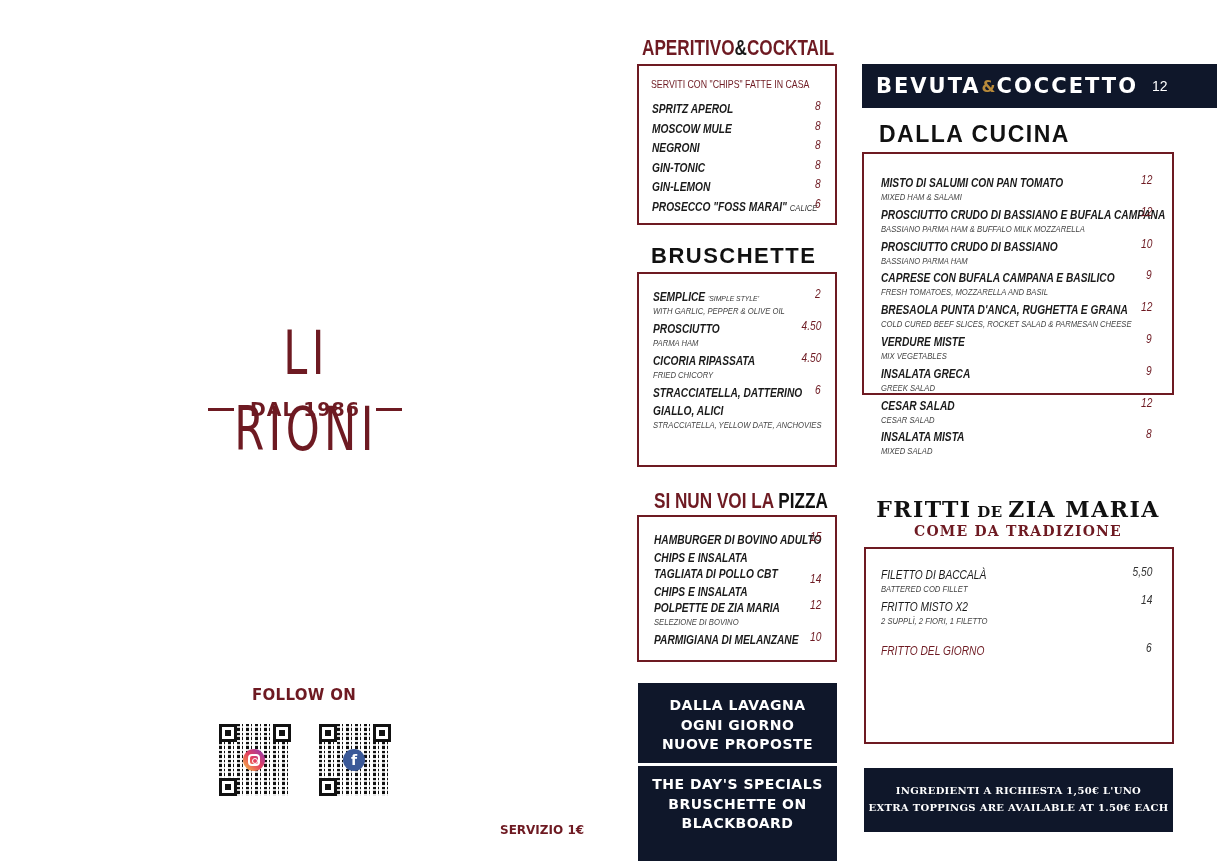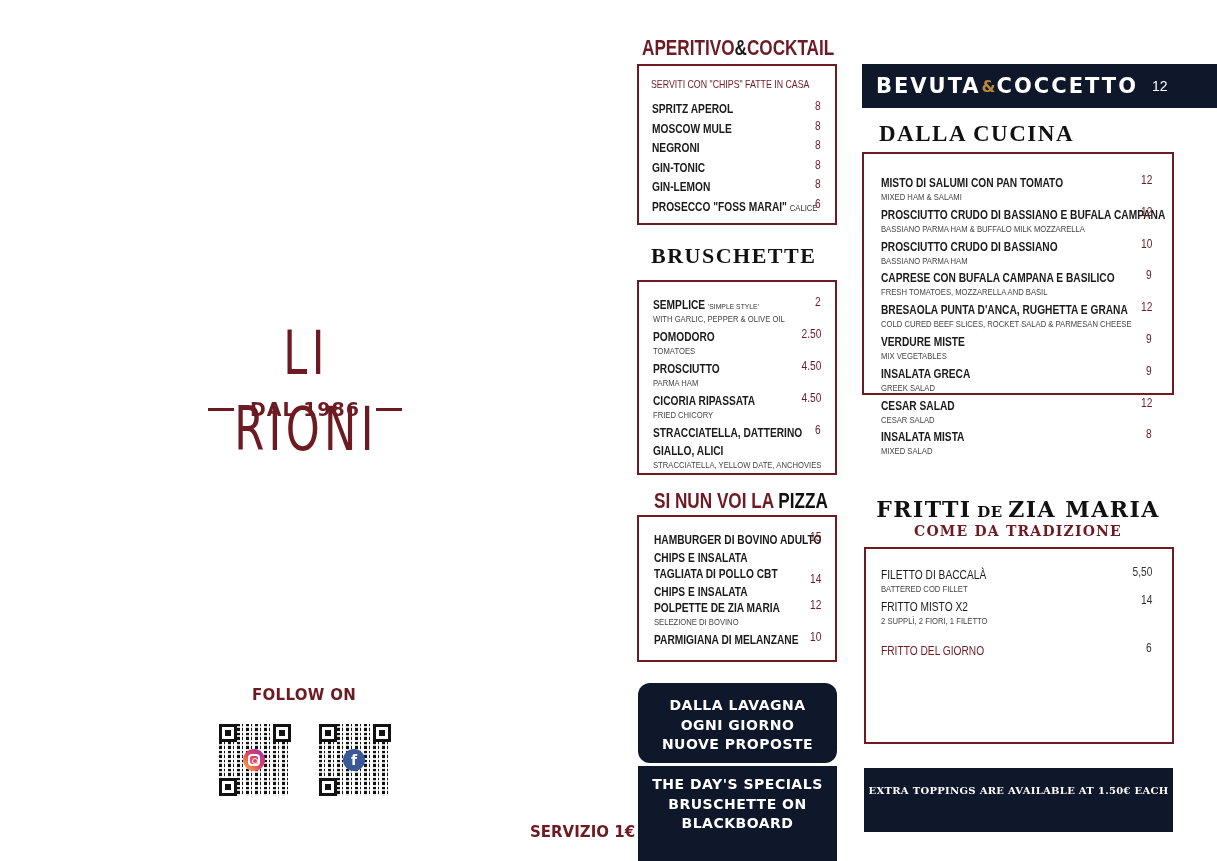--- a/index.html
+++ b/index.html
@@ -33,28 +33,28 @@
   .qr .finder { position: absolute; width: 18px; height: 18px; border: 3px solid #111; background: #fff; }
   .qr .finder::after { content: ""; position: absolute; left: 3px; top: 3px; width: 6px; height: 6px; background: #111; }
   .qr .f1 { left: 0; top: 0; } .qr .f2 { right: 0; top: 0; } .qr .f3 { left: 0; bottom: 0; }
   .qr .badge { position: absolute; left: 24px; top: 25px; width: 22px; height: 22px; border-radius: 50%;
     display: flex; align-items: center; justify-content: center; color: #fff; font-weight: 700; font-size: 14px; }
   .badge-ig { background: linear-gradient(45deg, #f6c244 0%, #e4405f 50%, #8a3ab9 100%); }
   .badge-ig span { width: 12px; height: 12px; border: 2px solid #fff; border-radius: 4px; display: block; position: relative; }
   .badge-ig span::after { content: ""; position: absolute; left: 2px; top: 2px; width: 4px; height: 4px; border: 1.5px solid #fff; border-radius: 50%; }
   .badge-fb { background: #3b5998; font-family: "DejaVu Sans", sans-serif; }
 
-  .servizio { left: 530px; top: 823px; font-family: "DejaVu Sans", sans-serif; font-weight: 700; font-size: 15px; color: #6e1a22; text-align: center; }
+  .servizio { left: 500px; top: 823px; font-family: "DejaVu Sans", sans-serif; font-weight: 700; font-size: 12px; color: #6e1a22; text-align: center; }
 
   
   .cond-head { font-family: "Liberation Sans", sans-serif; font-weight: 700; transform-origin: left top; white-space: nowrap; }
-  .wide-head { font-family: Liberation Serif, serif; font-weight: 700; letter-spacing: 1.5px; white-space: nowrap; text-align: right; }
+  .wide-head { font-family: Liberation Sans, sans-serif; font-weight: 700; letter-spacing: 1.5px; white-space: nowrap; text-align: right; }
 
   .box { position: absolute; border: 2px solid #6e1a22; background: #fff; }
-  .row { position: relative; }
+  .row { position: relative; font-style: italic; }
   .row .name { font-family: "Liberation Sans", sans-serif; font-weight: 700; font-size: 12px; color: #1a1a1a;
     transform: scaleX(0.85); transform-origin: left center; white-space: nowrap; display: inline-block; }
   .row .desc { font-family: "Liberation Sans", sans-serif; font-size: 9px; color: #444;
     transform: scaleX(0.85); transform-origin: left center; white-space: nowrap; display: block; margin-top: 1px; }
   .row .price { position: absolute; right: 0; top: 0; font-family: "Liberation Sans", sans-serif; font-size: 12px; color: #6e1a22;
     transform: scaleX(0.85); transform-origin: right center; }
   .row .sub { font-family: "Liberation Sans", sans-serif; font-size: 9px; font-weight: 400; color: #333; }
 
   .banner { position: absolute; background: #0f172a; color: #fff; text-align: center;
     font-family: "DejaVu Sans", sans-serif; font-weight: 700; }
@@ -101,31 +101,26 @@
     <div class="row" style="height:19.5px"><span class="name">MOSCOW MULE</span><span class="price">8</span></div>
     <div class="row" style="height:19.5px"><span class="name">NEGRONI</span><span class="price">8</span></div>
     <div class="row" style="height:19.5px"><span class="name">GIN-TONIC</span><span class="price">8</span></div>
     <div class="row" style="height:19.5px"><span class="name">GIN-LEMON</span><span class="price">8</span></div>
     <div class="row" style="height:19.5px"><span class="name"><span>PROSECCO "FOSS MARAI"</span> <span class="sub">CALICE</span></span><span class="price">6</span></div>
   </div>
 </div>
 
 <div class="abs wide-head" style="left:651px; top:243px; font-size:22px; color:#111;">BRUSCHETTE</div>
 
-<div class="box" style="left:637px; top:272px; width:200px; height:195px;margin-top:8px;">
+<div class="box" style="left:637px; top:272px; width:200px; height:195px;">
   <div style="position:absolute; left:14px; right:14px; top:13px;">
     <div class="row" style="height:32px">
       <span class="name"><span>SEMPLICE</span> <span class="sub" style="font-size:8px">'SIMPLE STYLE'</span></span>
       <span class="desc">WITH GARLIC, PEPPER &amp; OLIVE OIL</span>
       <span class="price">2</span>
-    </div>
-    <div class="row" style="height:32px">
-      <span class="name">POMODORO</span>
-      <span class="desc">TOMATOES</span>
-      <span class="price">2.50</span>
     </div>
     <div class="row" style="height:32px">
       <span class="name">PROSCIUTTO</span>
       <span class="desc">PARMA HAM</span>
       <span class="price">4.50</span>
     </div>
     <div class="row" style="height:32px">
       <span class="name">CICORIA RIPASSATA</span>
       <span class="desc">FRIED CHICORY</span>
       <span class="price">4.50</span>
@@ -160,21 +155,21 @@
       <span class="desc">SELEZIONE DI BOVINO</span>
       <span class="price">12</span>
     </div>
     <div class="row" style="height:20px">
       <span class="name">PARMIGIANA DI MELANZANE</span>
       <span class="price">10</span>
     </div>
   </div>
 </div>
 
-<div class="banner" style="left:638px; top:683px; width:199px; height:80px; padding-top:13px; font-size:14px; line-height:19.5px; letter-spacing:0.5px;border-radius:12px;">
+<div class="banner" style="left:638px; top:683px; width:199px; height:80px; padding-top:13px; font-size:14px; line-height:19.5px; letter-spacing:0.5px;">
   <div>DALLA LAVAGNA</div>
   <div>OGNI GIORNO</div>
   <div>NUOVE PROPOSTE</div>
 </div>
 <div class="banner" style="left:638px; top:766px; width:199px; height:95px; padding-top:9px; font-size:14px; line-height:19.5px; letter-spacing:0.5px;">
   <div>THE DAY'S SPECIALS</div>
   <div>BRUSCHETTE ON</div>
   <div>BLACKBOARD</div>
 </div>
 
@@ -210,14 +205,15 @@
 
 <div class="box" style="left:864px; top:547px; width:310px; height:197px;">
   <div style="position:absolute; left:15px; right:20px; top:16px;">
     <div class="row" style="height:32px"><span class="name" style="font-weight:400;">FILETTO DI BACCALÀ</span><span class="desc">BATTERED COD FILLET</span><span class="price" style="color:#333">5,50</span></div>
     <div class="row" style="height:44px"><span class="name" style="font-weight:400;">FRITTO MISTO X2</span><span class="desc">2 SUPPLÌ, 2 FIORI, 1 FILETTO</span><span class="price" style="color:#333; top:-4px">14</span></div>
     <div class="row" style="height:20px"><span class="name" style="font-weight:400; color:#6e1a22;">FRITTO DEL GIORNO</span><span class="price" style="color:#333">6</span></div>
   </div>
 </div>
 
 <div class="banner" style="left:864px; top:768px; width:309px; height:64px; padding-top:14px; font-size:10px; line-height:17px; letter-spacing:0.3px; font-family:'DejaVu Serif',serif;">
+  <div>INGREDIENTI A RICHIESTA 1,50€  L'UNO</div>
   <div>EXTRA TOPPINGS ARE AVAILABLE AT 1.50€  EACH</div>
 </div>
 
 </body></html>

